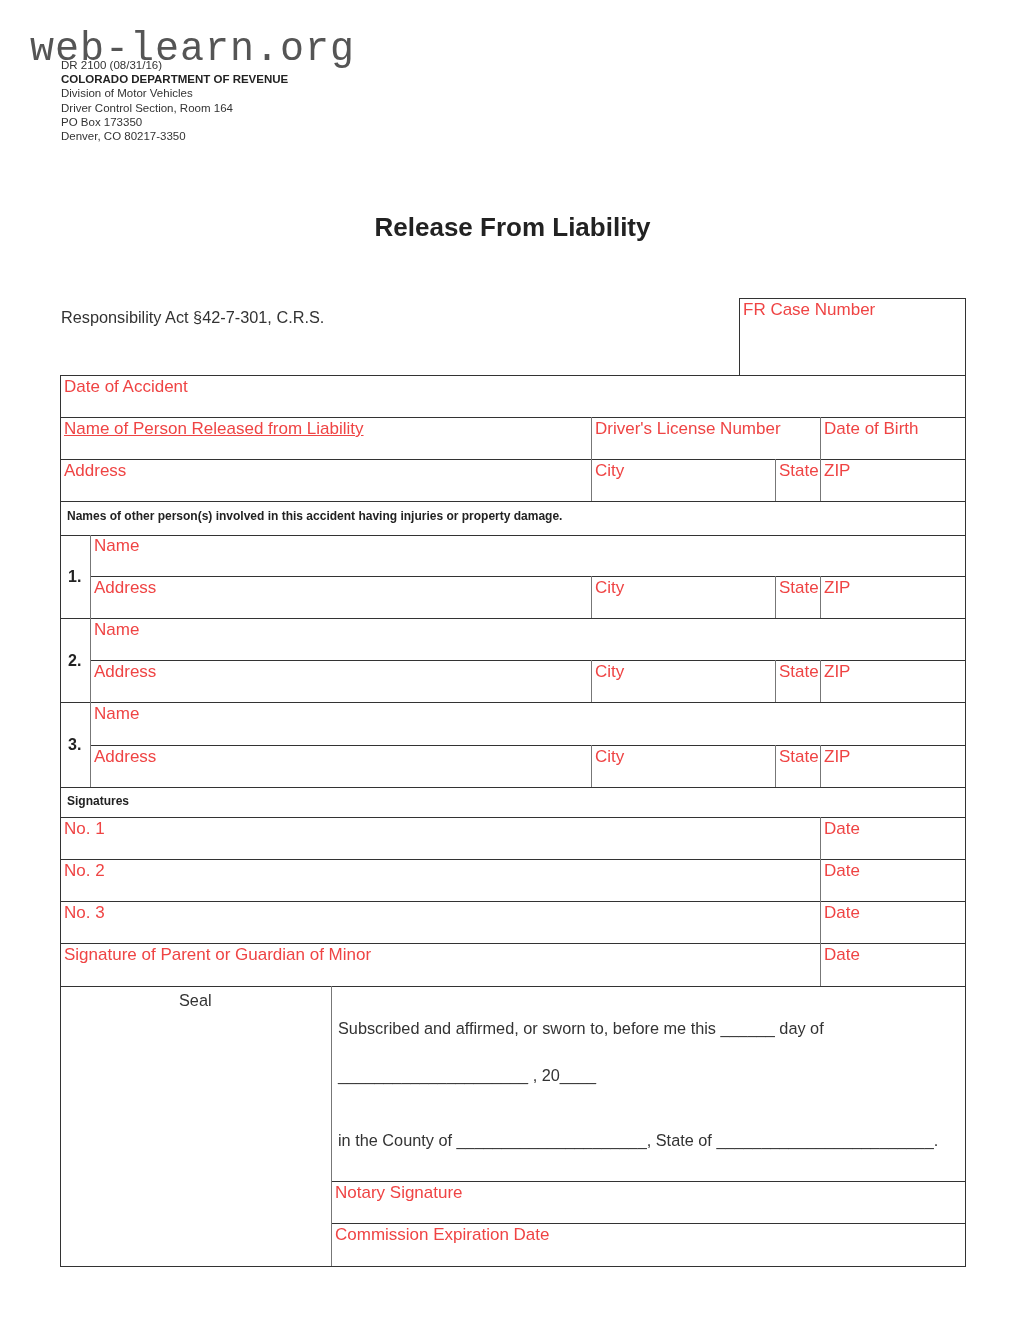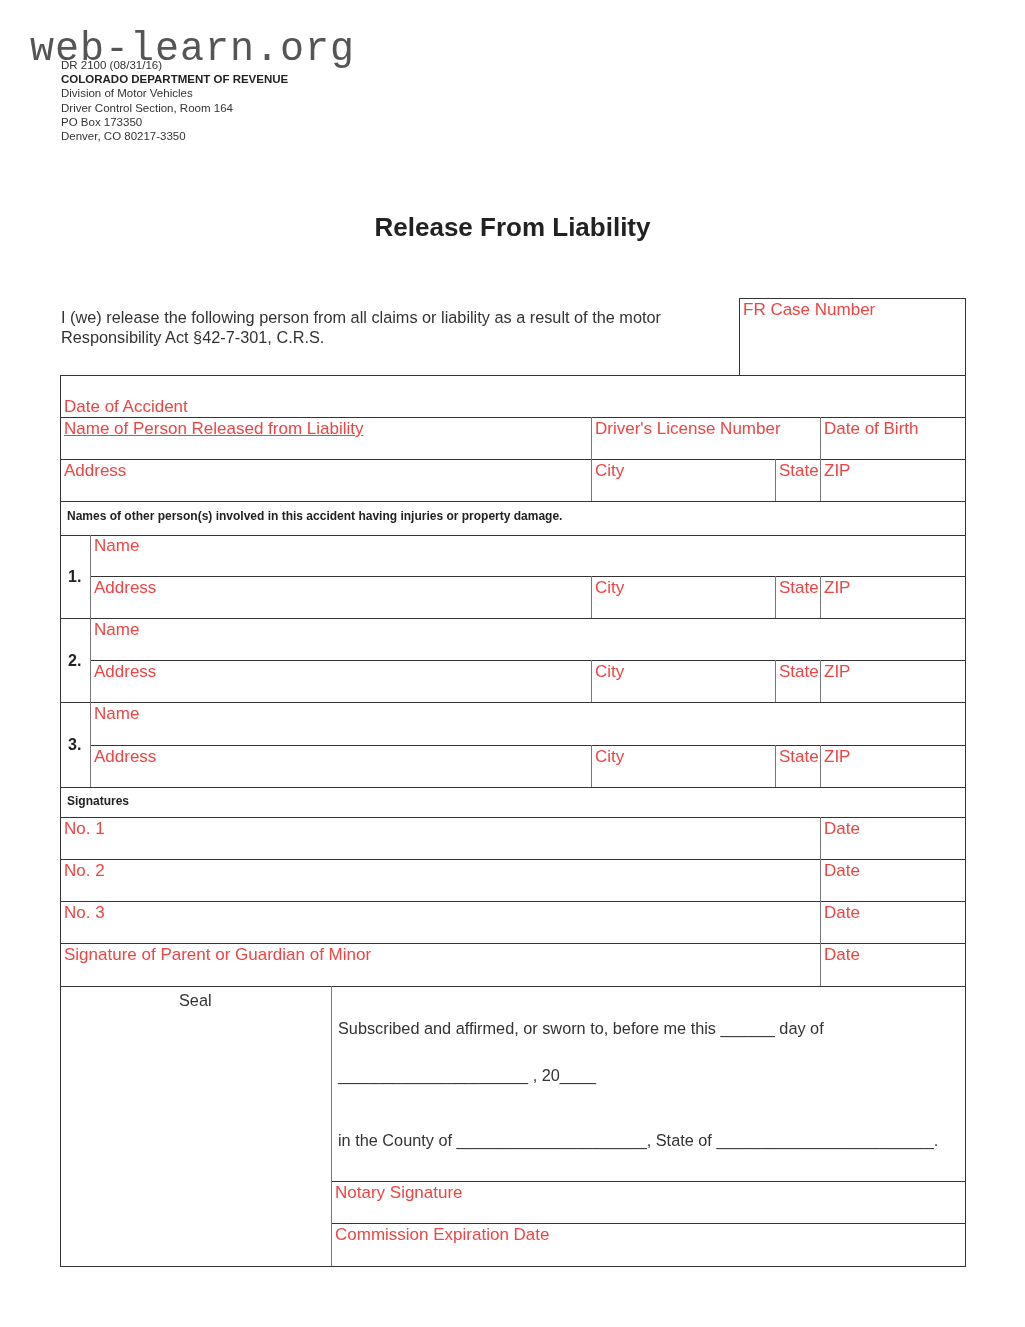--- a/index.html
+++ b/index.html
@@ -31,21 +31,20 @@
   <div class="bold">COLORADO DEPARTMENT OF REVENUE</div>
   <div>Division of Motor Vehicles</div>
   <div>Driver Control Section, Room 164</div>
   <div>PO Box 173350</div>
   <div>Denver, CO 80217-3350</div>
 </div>
 
 <div class="abs title">Release From Liability</div>
 
 <div class="abs intro">
-  <div>I (we) release the following person from all claims or liability as a result of the motor</div>
   <div>Responsibility Act §42-7-301, C.R.S.</div>
 </div>
 
 <div class="hl" style="left:739px; top:298px; width:227px;"></div>
 <div class="vl" style="left:739px; top:298px; height:77px;"></div>
 <div class="lbl" style="left:743px; top:300px;">FR Case Number</div>
 <div class="field" style="left:741px; top:316px; width:224px; height:58px;"></div>
 
 <div class="vl" style="left:60px; top:375px; height:892px;"></div>
 <div class="vl" style="left:965px; top:298px; height:969px;"></div>
@@ -83,21 +82,21 @@
 <div class="vthin" style="left:775px; top:660px; height:42px;"></div>
 <div class="vthin" style="left:820px; top:660px; height:42px;"></div>
 <div class="vthin" style="left:591px; top:745px; height:42px;"></div>
 <div class="vthin" style="left:775px; top:745px; height:42px;"></div>
 <div class="vthin" style="left:820px; top:745px; height:42px;"></div>
 
 <div class="vthin" style="left:820px; top:817px; height:169px;"></div>
 
 <div class="vthin" style="left:331px; top:986px; height:280px;"></div>
 
-<div class="lbl" style="left:64px; top:377px;margin-top:20px;">Date of Accident</div>
+<div class="lbl" style="left:64px; top:377px;">Date of Accident</div>
 <div class="field" style="left:62px; top:393px; width:902px; height:23px;"></div>
 
 <div class="lbl" style="left:64px; top:419px;text-decoration:underline;">Name of Person Released from Liability</div>
 <div class="field" style="left:62px; top:435px; width:528px; height:23px;"></div>
 <div class="lbl" style="left:595px; top:419px;">Driver's License Number</div>
 <div class="field" style="left:593px; top:435px; width:226px; height:23px;"></div>
 <div class="lbl" style="left:824px; top:419px;">Date of Birth</div>
 <div class="field" style="left:822px; top:435px; width:142px; height:23px;"></div>
 
 <div class="lbl" style="left:64px; top:461px;">Address</div>

